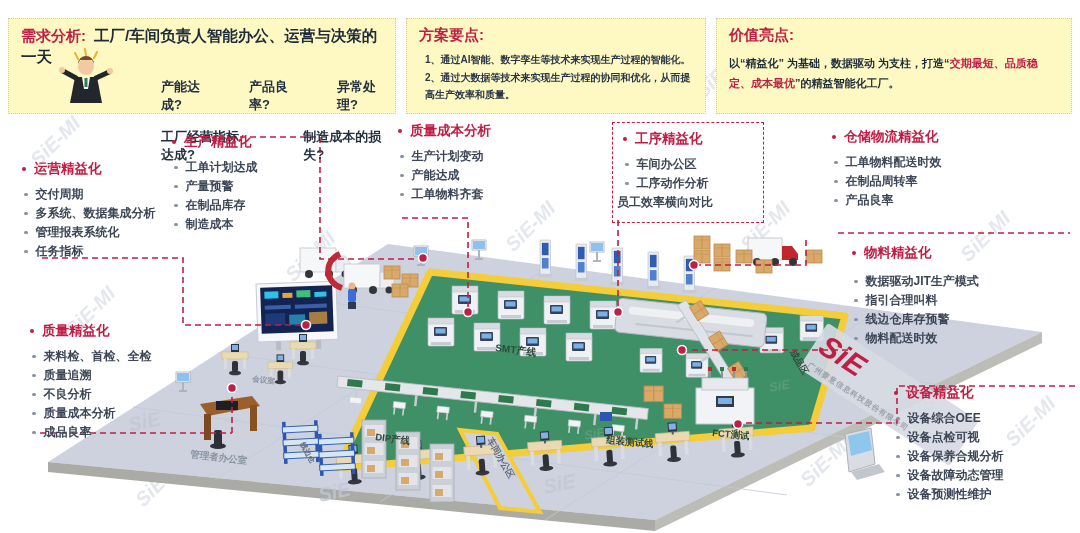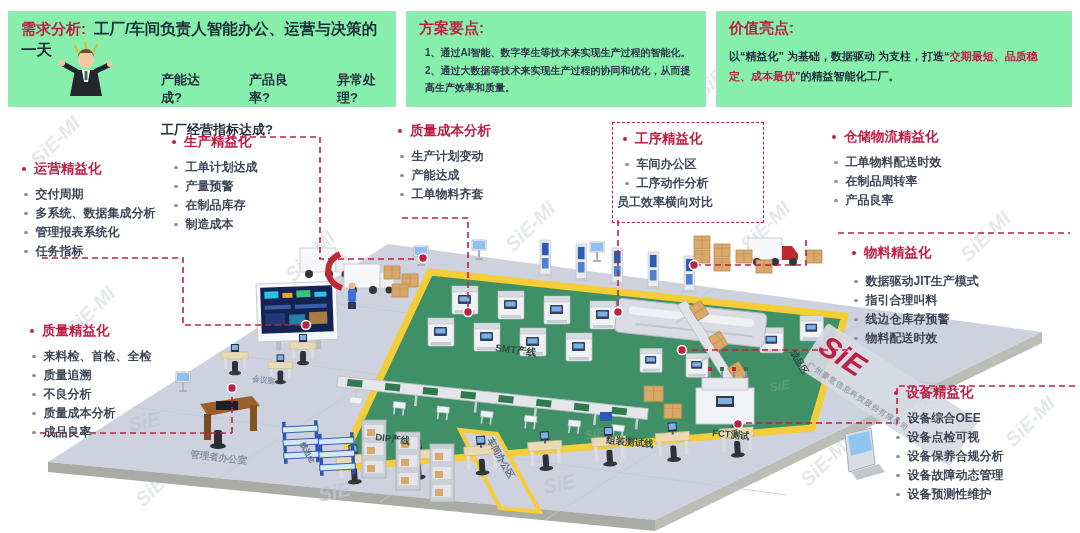--- a/index.html
+++ b/index.html
@@ -3,21 +3,21 @@
 <meta charset="utf-8">
 <style>
   html,body{margin:0;padding:0;}
   body{width:1080px;height:533px;position:relative;overflow:hidden;background:#ffffff;
        font-family:"Liberation Sans","DejaVu Sans",sans-serif;}
   .layer{position:absolute;inset:0;}
   
   .wm{position:absolute;color:#e4e7ec;font-size:20px;font-weight:bold;font-style:italic;
       transform:rotate(-45deg);white-space:nowrap;z-index:0;user-select:none;}
   
-  .panel{position:absolute;top:11px;height:96px;background:#86efac;border:1px dotted #c6ccd3;
+  .panel{position:absolute;top:18px;height:96px;background:#fef9c3;border:1px dotted #c6ccd3;
          box-sizing:border-box;padding:7px 12px;z-index:3;}
   .panel .hd{color:#bf1e45;font-weight:bold;font-size:15px;}
   #p-demand{left:8px;width:388px;}
   #p-solution{left:406px;width:300px;}
   #p-value{left:716px;width:356px;}
   .demand-title{color:#1e2c3a;font-weight:bold;font-size:15.5px;margin-left:8px;}
   .q-rows{margin-left:140px;margin-top:10px;color:#243140;font-weight:bold;font-size:13px;}
   .q-row{display:flex;gap:42px;}
   .q-row + .q-row{margin-top:14px;gap:52px;}
   .sol-list{margin:6px 0 0 6px;color:#2a3748;font-weight:bold;font-size:10px;line-height:1.75;}
@@ -412,20 +412,21 @@
       <circle cx="55" cy="26" r="3" fill="#f3c9a3"></circle>
   </svg>
   <div class="q-rows">
     <div class="q-row">
       <span>产能达成?</span>
       <span>产品良率?</span>
       <span>异常处理?</span>
     </div>
     <div class="q-row">
       <span>工厂经营指标达成?</span>
+      <span>制造成本的损失?</span>
     </div>
   </div>
 </div>
 
 <div class="panel" id="p-solution">
   <div class="hd">方案要点:</div>
   <div class="sol-list">
     <div>1、通过AI智能、数字孪生等技术来实现生产过程的智能化。</div>
     <div>2、通过大数据等技术来实现生产过程的协同和优化，从而提高生产效率和质量。</div>
   </div>

